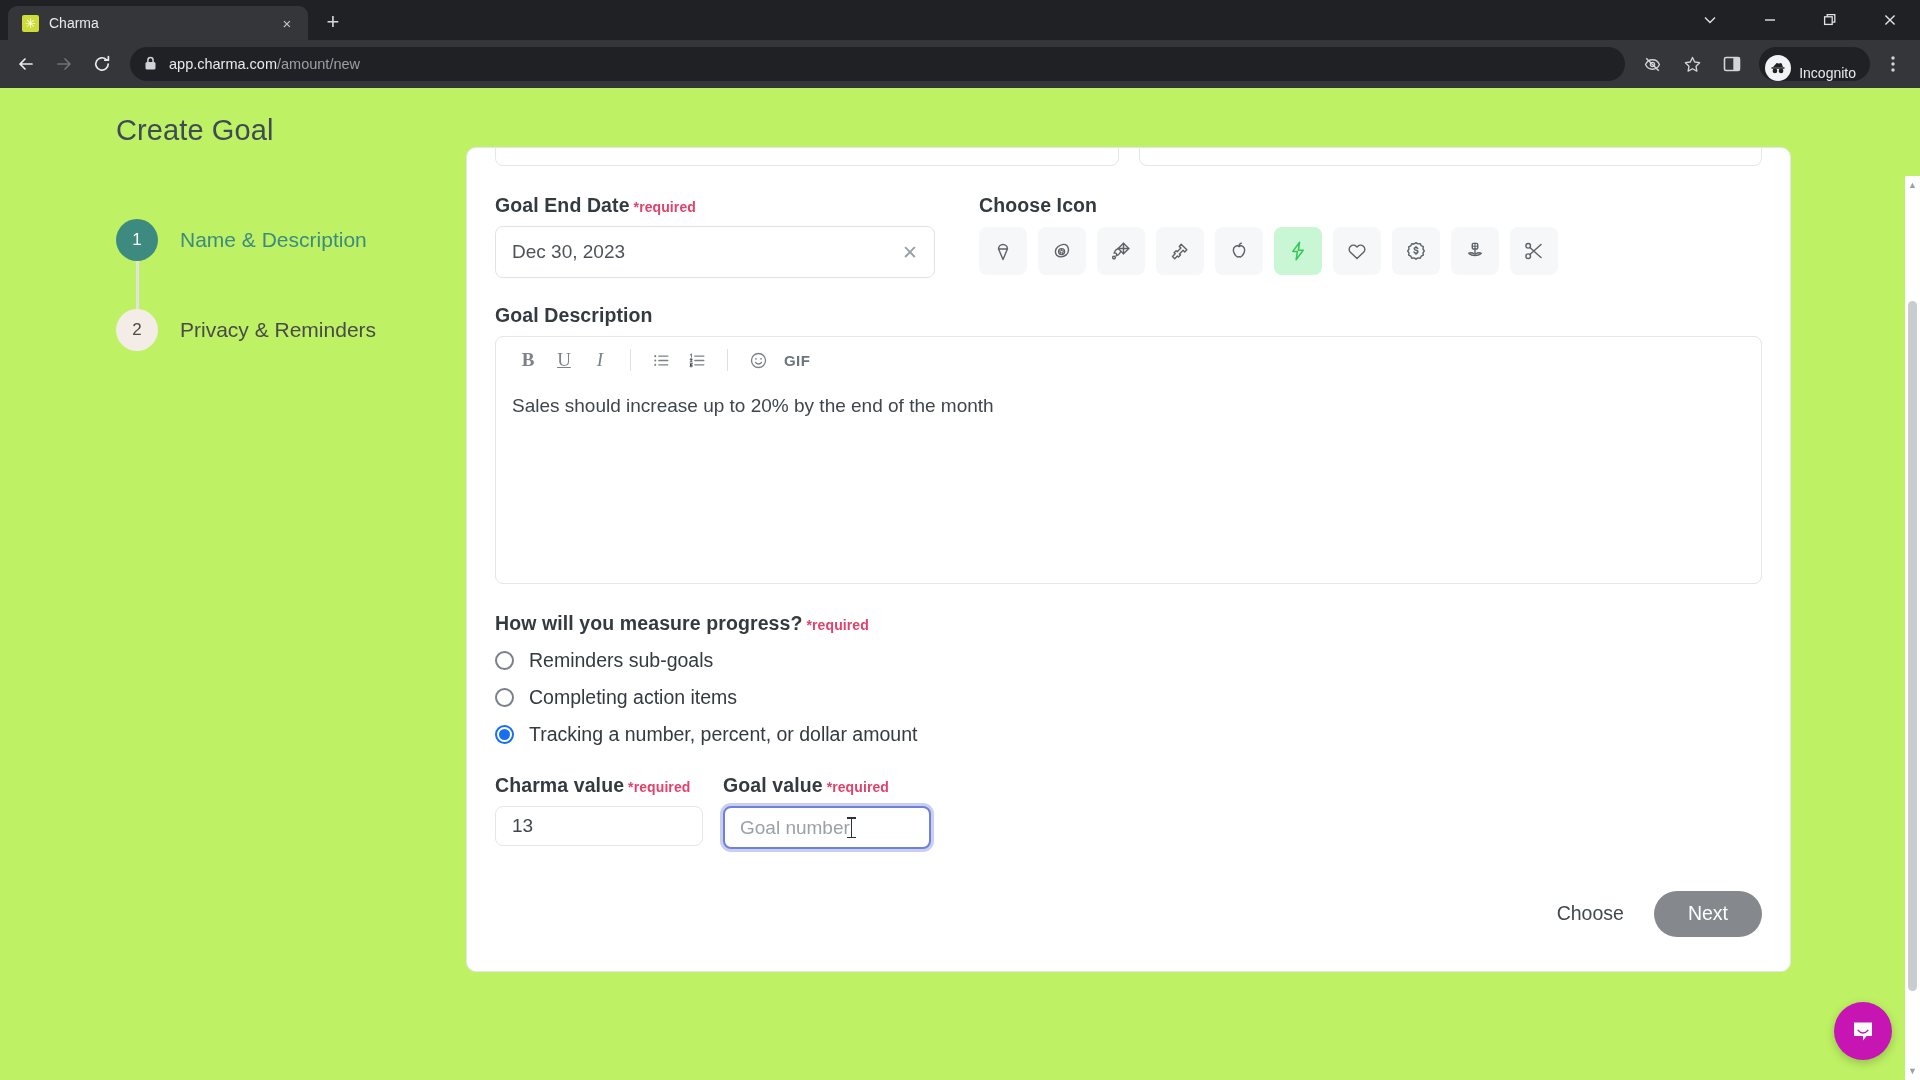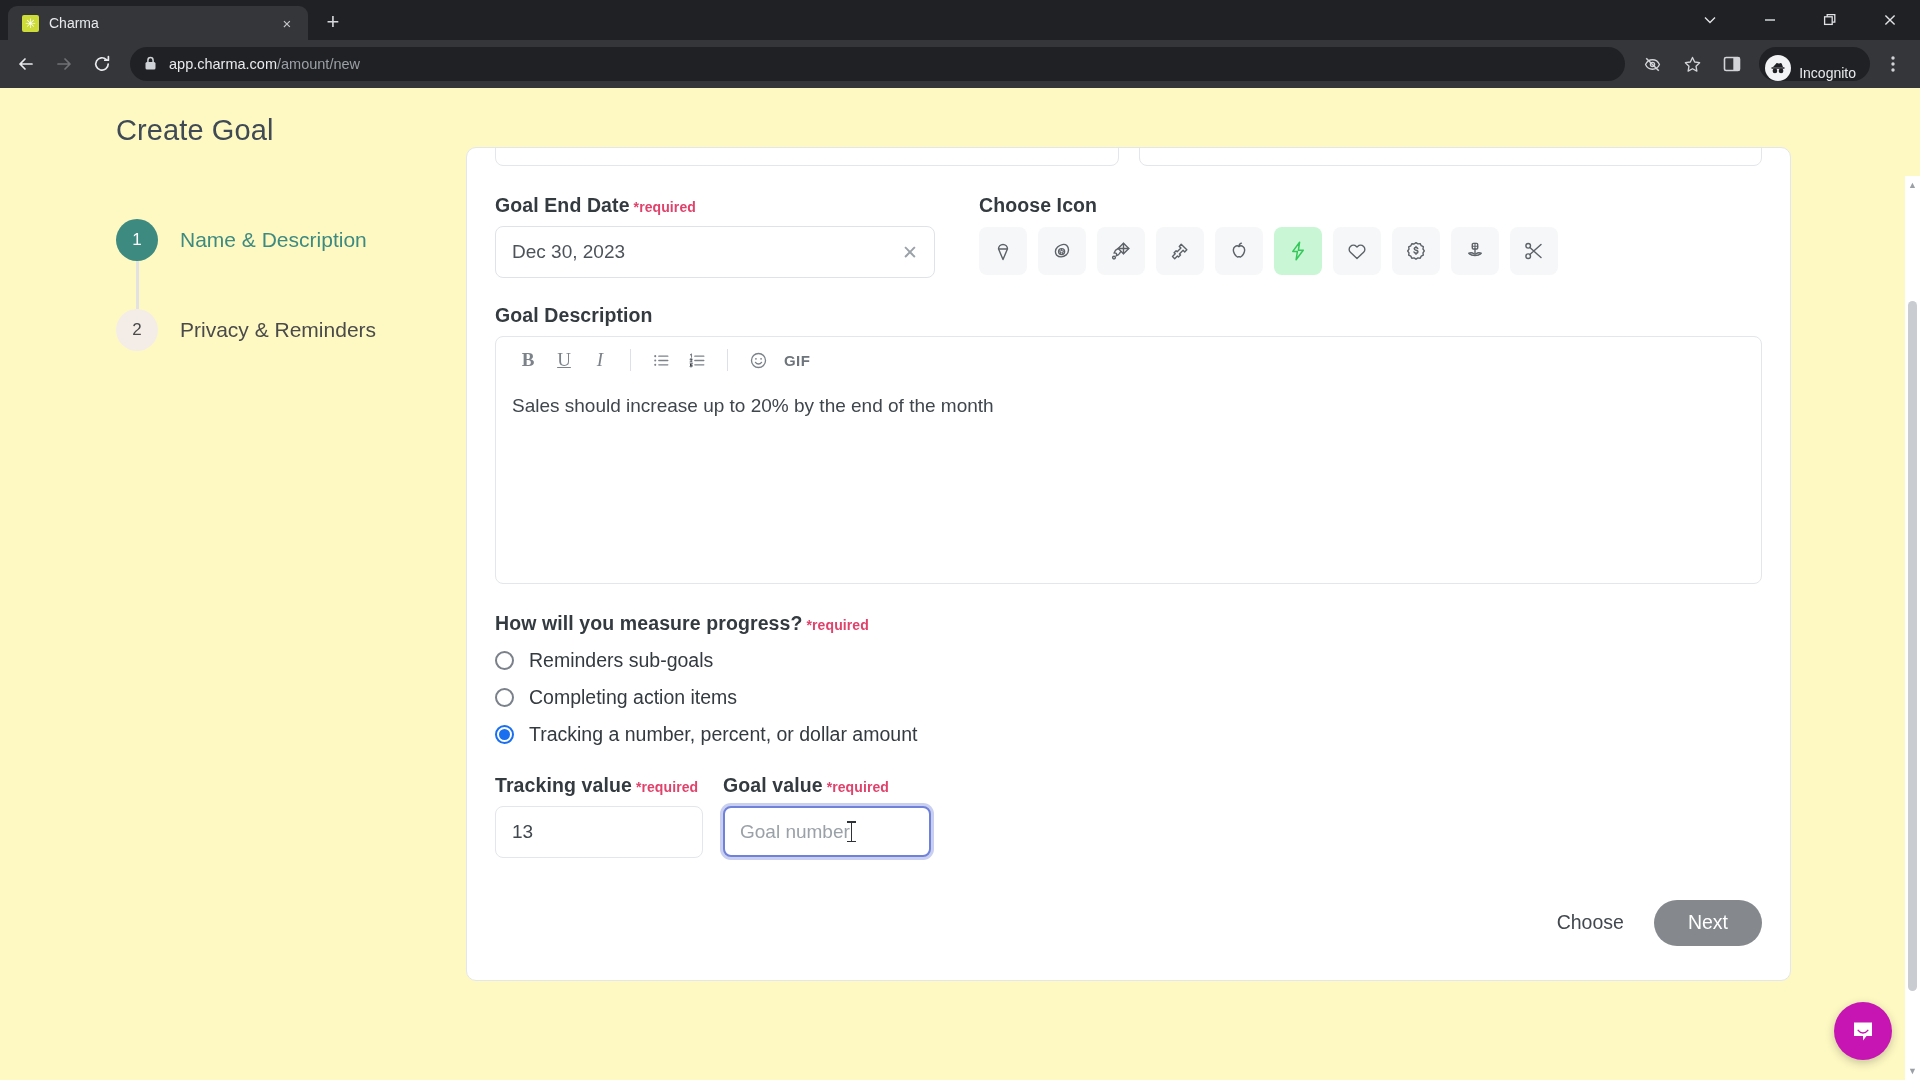--- a/index.html
+++ b/index.html
@@ -73,21 +73,21 @@
     height: 34px; border-radius: 17px; background: #202124; display: flex;
     align-items: flex-end; gap: 8px; padding: 0 14px 0 6px; margin-left: 4px;
   }
   .incog-avatar {
     width: 26px; height: 26px; border-radius: 50%; background: #f1f3f4;
     display: flex; align-items: center; justify-content: center;
   }
   .incog-label { color: #e8eaed; font-size: 14px; }
 
   
-  .page { flex: 1; background: #fef9c3; position: relative; overflow: hidden; }
+  .page { flex: 1; background: #bef264; position: relative; overflow: hidden; }
   .page-title {
     font-size: 29px; color: #3f4a54; font-weight: 400; padding: 26px 0 0 116px;
     letter-spacing: .1px;
   }
 
   .scrollbar {
     position: absolute; right: 0; top: 88px; bottom: 0; width: 15px; background: #ffffff;
   }
   .scroll-thumb {
     position: absolute; right: 3px; top: 125px; width: 9px; height: 690px;
@@ -185,25 +185,25 @@
   .select {
     height: 52px; border: 1px solid #c9ced4; border-radius: 8px; margin-top: 9px;
     display: flex; align-items: center; padding: 0 16px; font-size: 19px; color: #464d54;
   }
   .caret {
     margin-left: auto; width: 0; height: 0;
     border-left: 7px solid transparent; border-right: 7px solid transparent;
     border-top: 8px solid #23282d;
   }
   .input-sm {
-    height: 52px; border: 1px solid #e3e6ea; border-radius: 8px; margin-top: 9px;
+    height: 40px; border: 1px solid #e3e6ea; border-radius: 8px; margin-top: 9px;
     display: flex; align-items: center; padding: 8px 16px; font-size: 19px; color: #40474e;
   }
   .input-focus {
-    height: 51px; border: 2px solid #6f81d8; border-radius: 8px; margin-top: 9px;
+    height: 43px; border: 2px solid #6f81d8; border-radius: 8px; margin-top: 9px;
     display: flex; align-items: center; padding: 0 15px; font-size: 19px;
     color: #9aa1a8; box-shadow: 0 0 0 3px #c8cff0; position: relative; background: #fff;
   }
   .caret-bar {
     display: inline-block; width: 1.5px; height: 21px; background: #2d3238;
     margin-left: 1px; position: relative;
   }
   .caret-bar::before, .caret-bar::after {
     content: ""; position: absolute; left: -4px; width: 9.5px; height: 1.5px; background: #2d3238;
   }
@@ -485,21 +485,21 @@
             <span class="radio-label">Completing action items</span>
           </div>
           <div class="radio-row">
             <span class="radio checked"></span>
             <span class="radio-label">Tracking a number, percent, or dollar amount</span>
           </div>
         </div>
 
         <div class="track-row">
           <div class="tr-current">
-            <div class="label"><span>Tracking value</span><span class="req">*required</span></div>
+            <div class="label"><span>Charma value</span><span class="req">*required</span></div>
             <div class="input-sm">
               <span>13</span>
             </div>
           </div>
           <div class="tr-goal">
             <div class="label"><span>Goal value</span><span class="req">*required</span></div>
             <div class="input-focus">
               <span>Goal number</span>
                 <span class="caret-bar"></span>
             </div>

